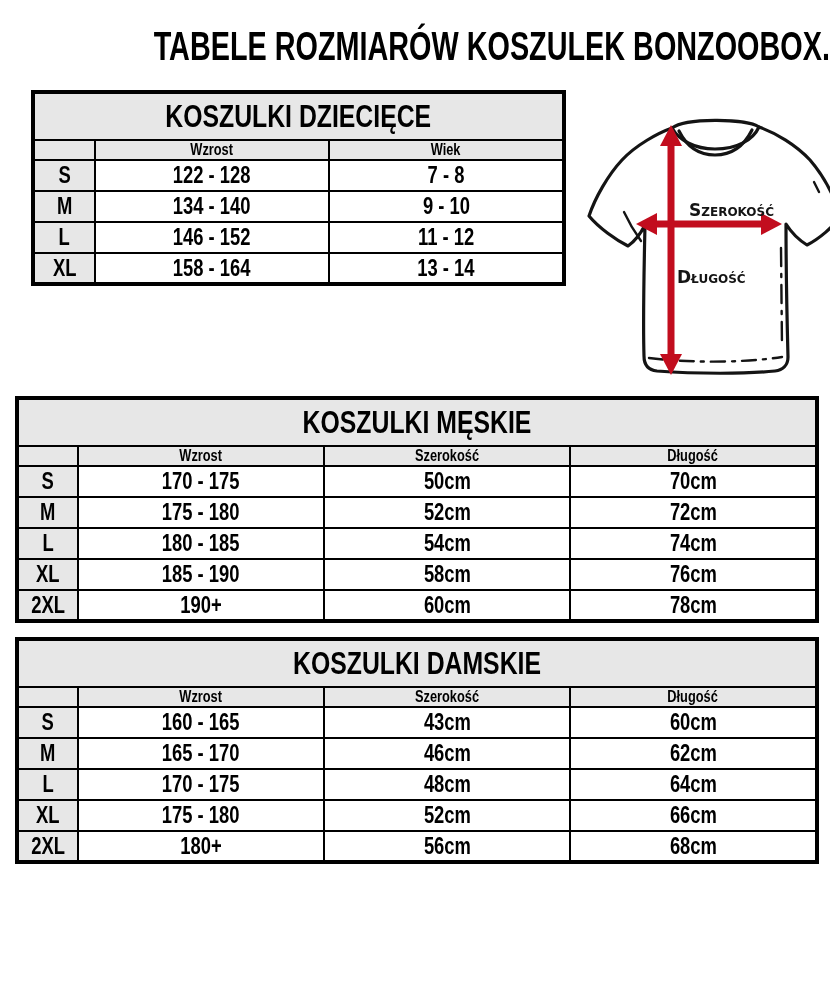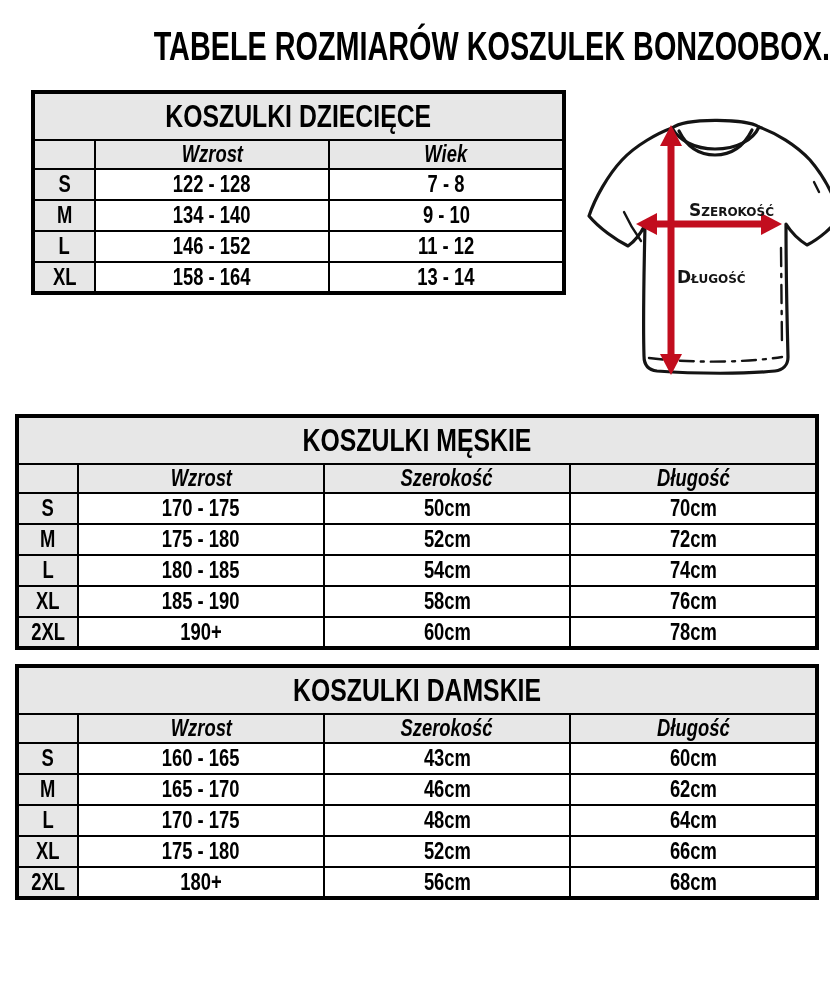--- a/index.html
+++ b/index.html
@@ -17,26 +17,26 @@
 
   .top-row { display:flex; align-items:flex-start;padding-left:16px; }
   .diagram-wrap { margin-left:14px; margin-top:4px; }
 
   table.size-table { border-collapse:collapse; border:4px solid #000; table-layout:fixed; }
   table.size-table th, table.size-table td {
     border:2px solid #000; text-align:center; vertical-align:middle;
     font-weight:bold; padding:0; overflow:hidden;
   }
   .tbl-title th { height:48px; background:#e7e7e7; font-size:31px; border-bottom:3px solid #000; }
-  tr.hdr th { height:20px; background:#e7e7e7; font-size:23px;font-style:italic; }
+  tr.hdr th { height:20px; background:#e7e7e7; font-size:16px; }
   table.size-table td { height:31px; background:#ffffff; font-size:23px; }
   th.szcol { background:#e7e7e7; font-size:23px; }
 
   .children-table { width:531px; }
-  .wide-table { width:800px; margin-top:18px; }
+  .wide-table { width:800px; margin-top:0; }
 
   .footer { margin-top:22px; text-align:center; font-size:27px; font-weight:bold; }
 
   .hand-label {
     font-family:"DejaVu Sans","Liberation Sans",sans-serif;
     font-variant:small-caps; font-weight:600; font-size:17px; fill:#141414;
   }
 </style>
 </head>
 <body>

